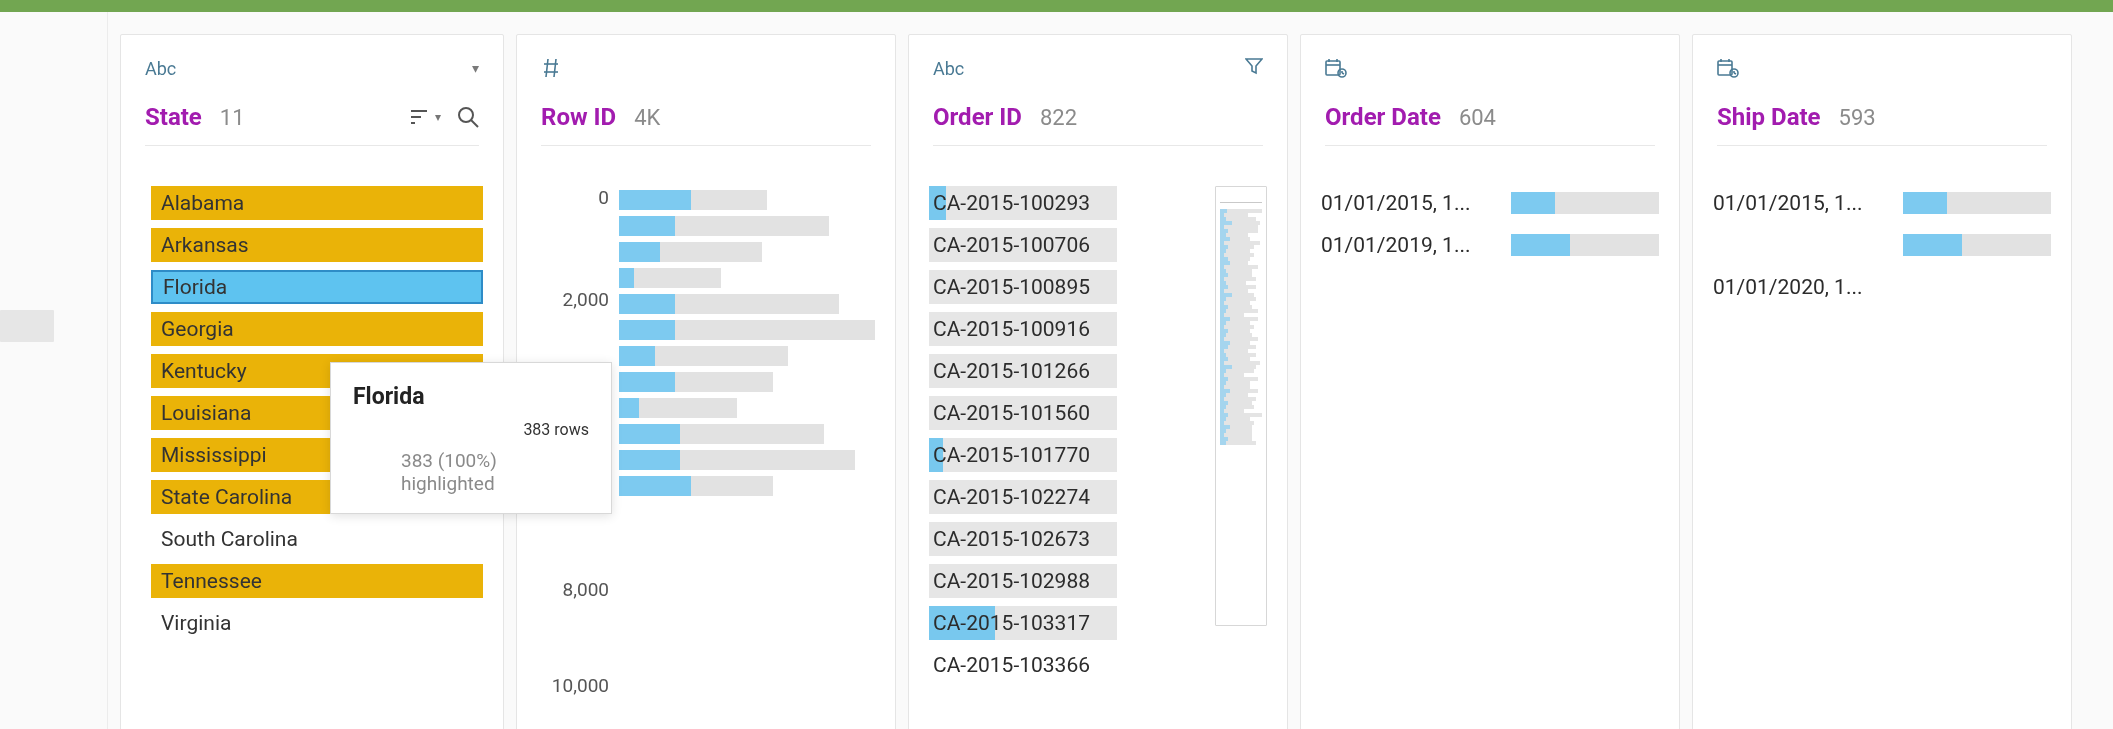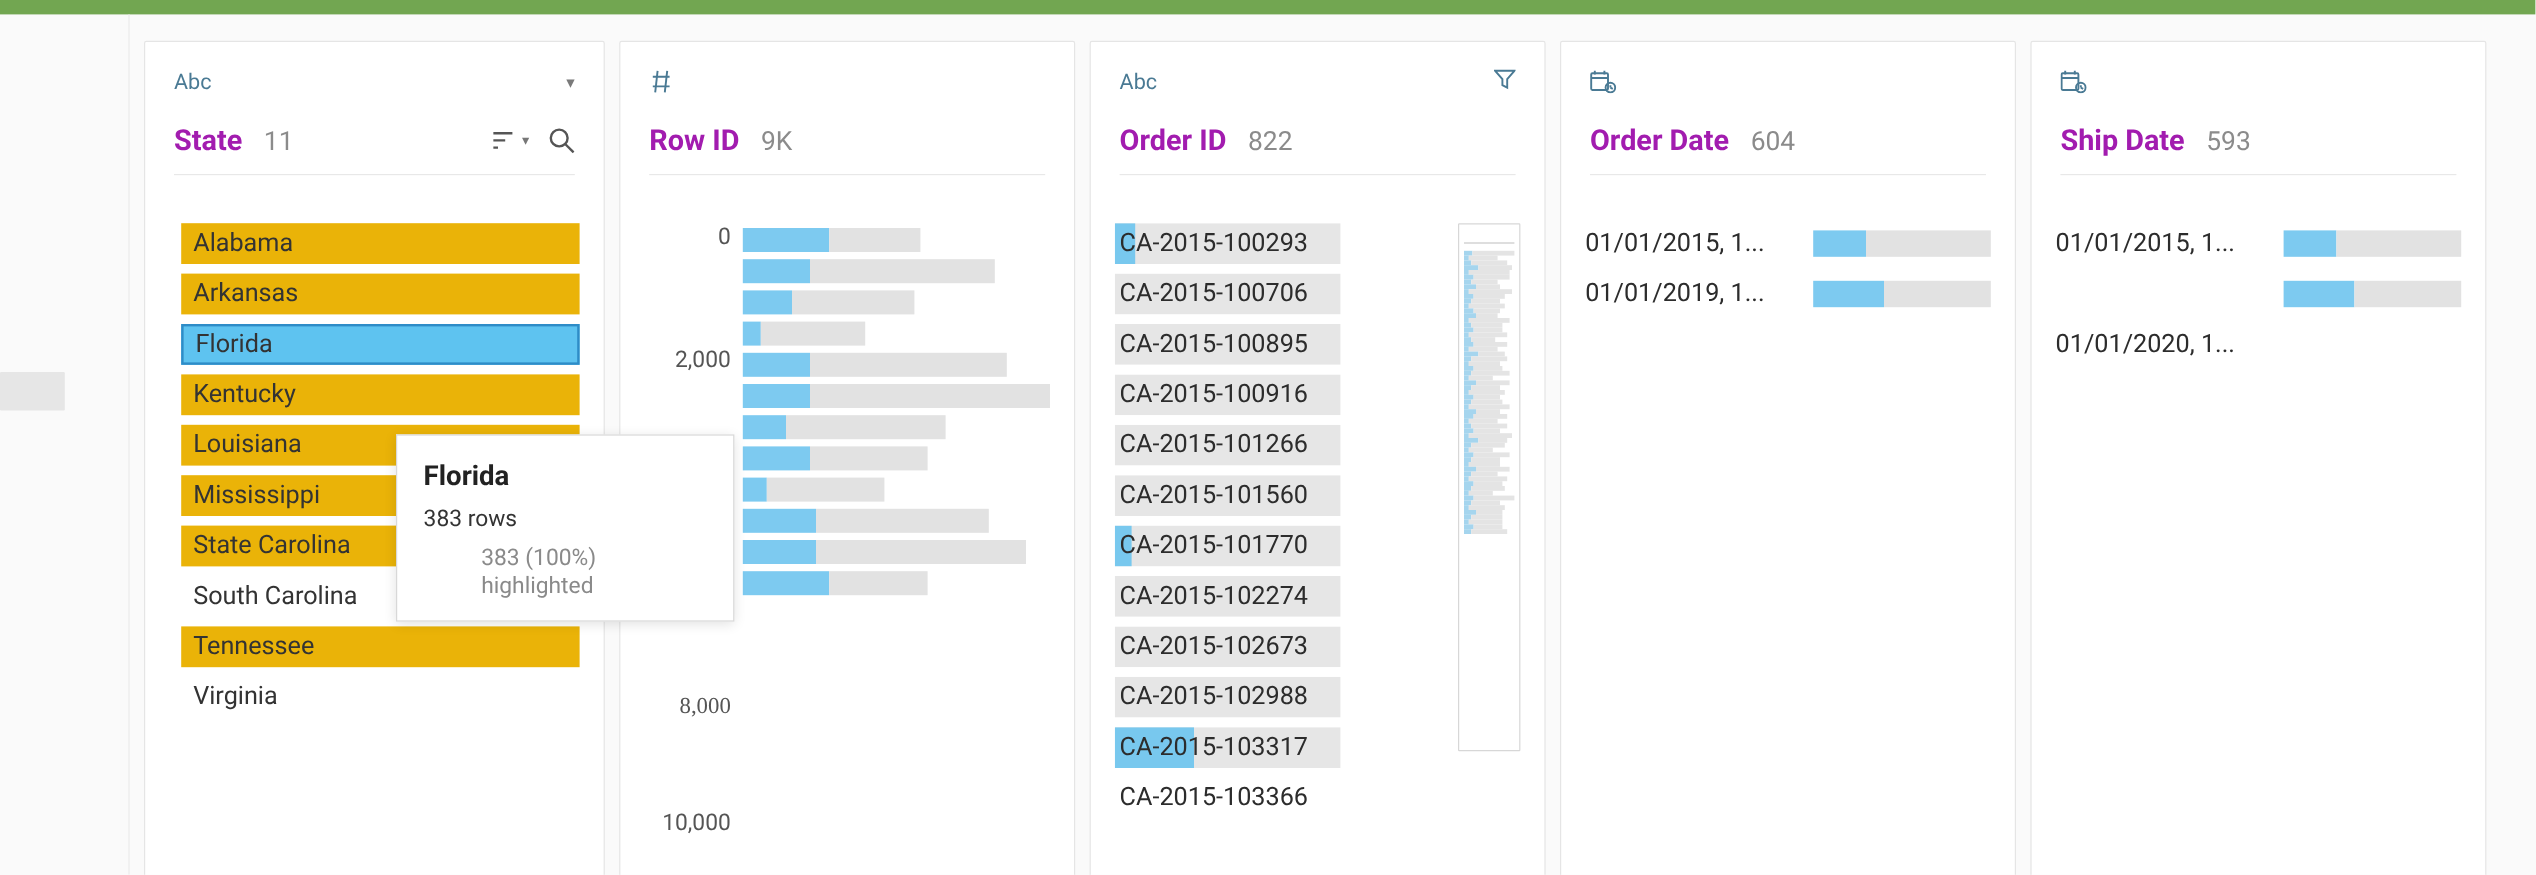--- a/index.html
+++ b/index.html
@@ -82,21 +82,21 @@
     position: absolute;
     left: 330px; top: 362px;
     width: 282px;
     background: #fff;
     border: 1px solid #d8d8d8;
     box-shadow: 0 2px 10px rgba(0,0,0,.12);
     padding: 20px 22px 18px;
     z-index: 50;
   }
   .tooltip .tt-title { font-size: 23px; font-weight: 700; color: #222; }
-  .tooltip .tt-rows  { font-size: 19px; color: #333; margin-top: 10px; }
+  .tooltip .tt-rows  { font-size: 16px; color: #333; margin-top: 10px; text-align: right; }
   .tooltip .tt-hl    { font-size: 19px; color: #8a8a8a; margin-top: 10px; margin-left: 48px; }
 
   
   .hist-area { display: flex; height: 100%; }
   .ylabels {
     width: 82px;
     position: relative;
     font-size: 19px; color: #555; text-align: right;
     padding-right: 10px;
   }
@@ -192,20 +192,21 @@
               </svg>
             </span>
           </div>
         </div>
       </div>
       <div class="body">
         <div class="state-list">
             <div class="state-item has-bg">Alabama</div>
             <div class="state-item has-bg">Arkansas</div>
             <div class="state-item selected">Florida</div>
+            <div class="state-item has-bg">Georgia</div>
             <div class="state-item has-bg">Kentucky</div>
             <div class="state-item has-bg">Louisiana</div>
             <div class="state-item has-bg">Mississippi</div>
             <div class="state-item has-bg">State Carolina</div>
             <div class="state-item">South Carolina</div>
             <div class="state-item has-bg">Tennessee</div>
             <div class="state-item">Virginia</div>
           </div>
       </div>
     </div>
@@ -218,30 +219,30 @@
               <line x1="3" y1="6" x2="17" y2="6"></line>
                 <line x1="3" y1="14" x2="17" y2="14"></line>
               <line x1="7" y1="1" x2="5" y2="19"></line>
                 <line x1="15" y1="1" x2="13" y2="19"></line>
             </svg>
           </span>
         </div>
         <div class="title-row">
           <div class="t-left">
             <span class="title">Row ID</span>
-            <span class="count">9K</span>
+            <span class="count">4K</span>
           </div>
         </div>
       </div>
       <div class="body">
         <div class="hist-area">
           <div class="ylabels">
               <div style="top: 2%;">0</div>
               <div style="top: 21%;">2,000</div>
-              <div style="top: 75%; font-family: Liberation Serif, serif;">8,000</div>
+              <div style="top: 75%;">8,000</div>
               <div style="top: 93%;">10,000</div>
             </div>
           <div class="bars">
               <div class="bar-pair">
                 <div class="sel" style="width: 28%;"></div>
                 <div class="rest" style="width: 30%;"></div>
               </div>
               <div class="bar-pair">
                 <div class="sel" style="width: 22%;"></div>
                 <div class="rest" style="width: 60%;"></div>

